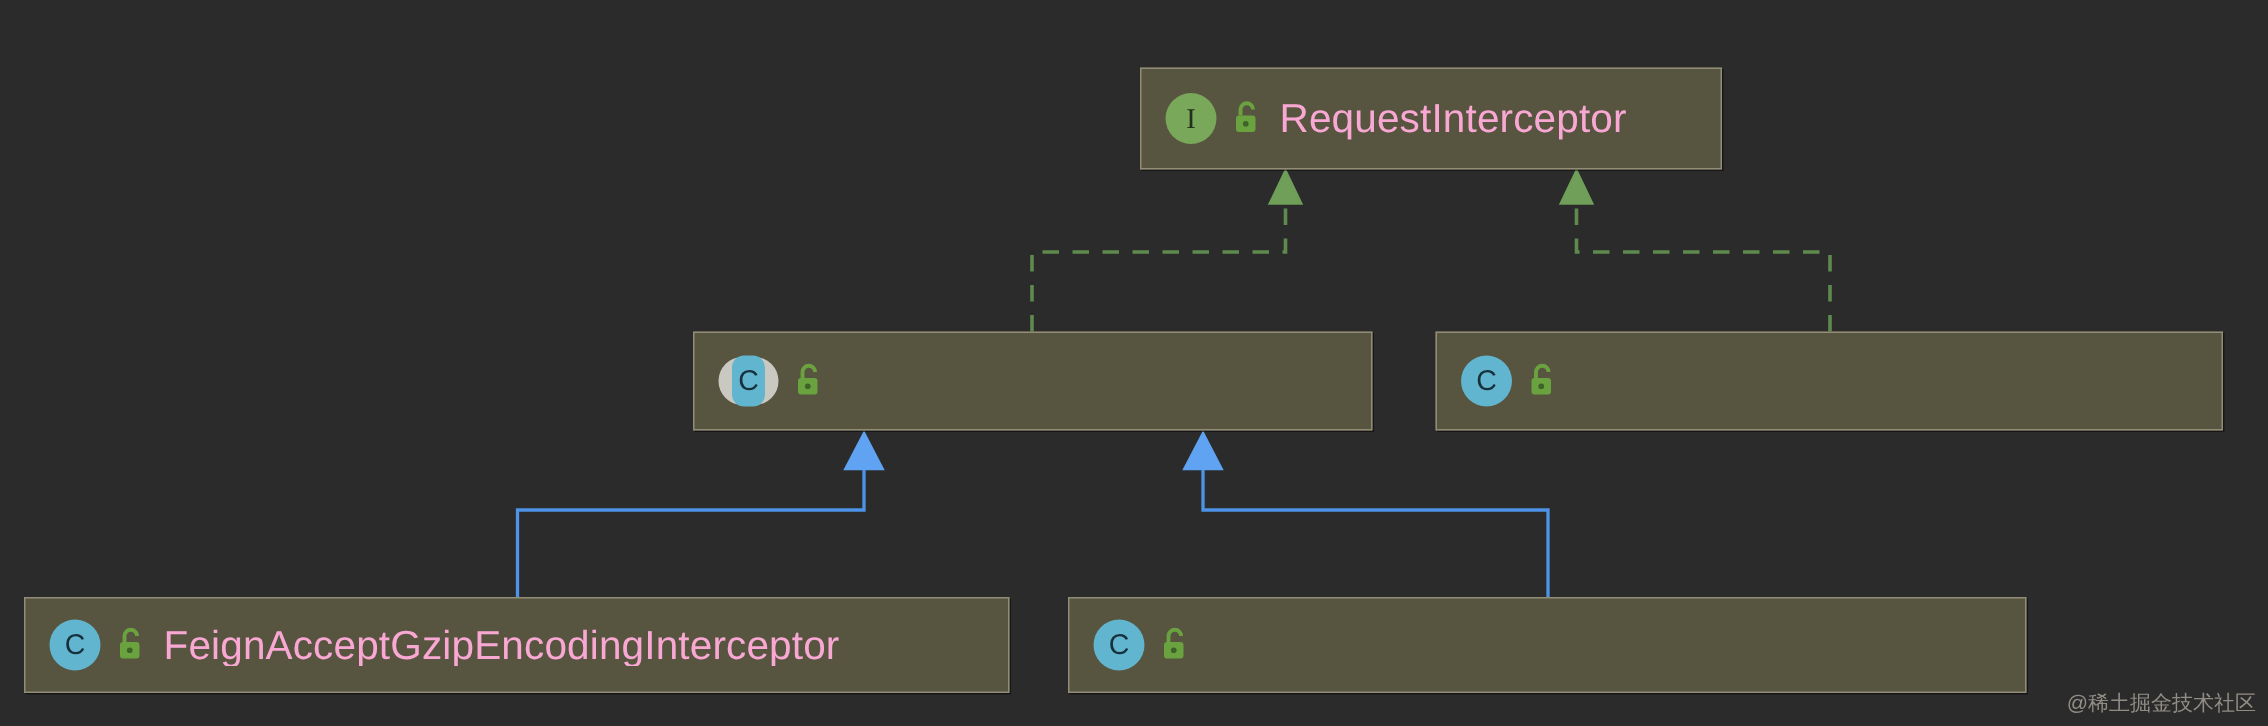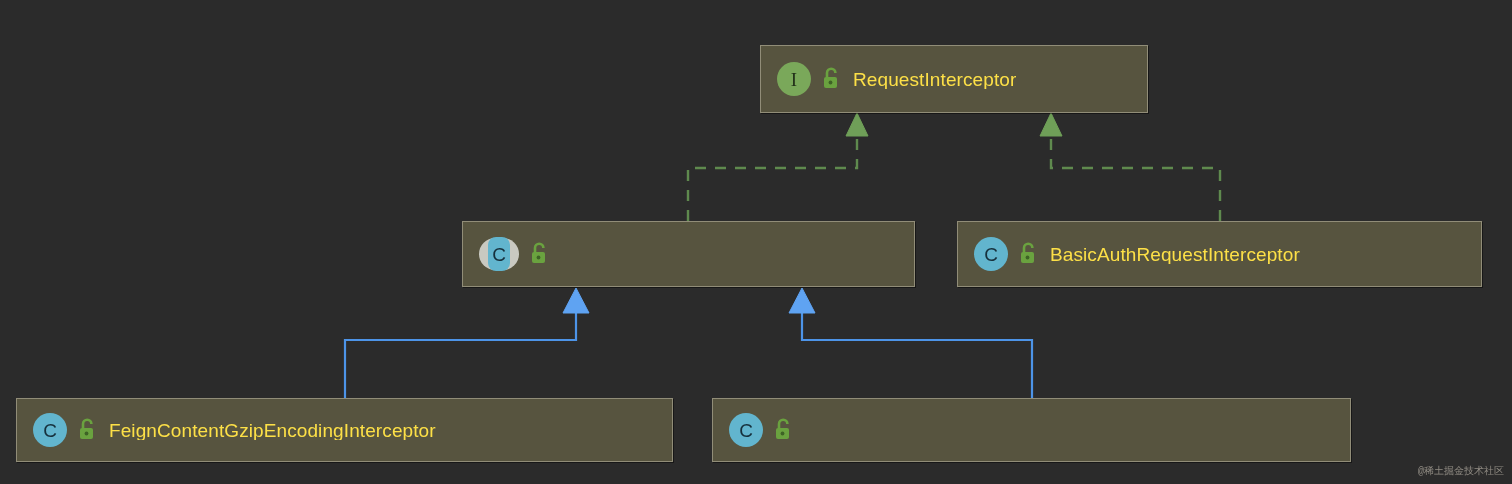--- a/index.html
+++ b/index.html
@@ -32,22 +32,22 @@
     box-sizing: border-box;
     background: #57543f;
     border: 1px solid #918d78;
     box-shadow: 1px 1px 0 rgba(0,0,0,0.45);
     display: flex;
     align-items: center;
     overflow: hidden;
     white-space: nowrap;
   }
   .node-label {
-    color: #fde047;
-    font-size: 19px;
+    color: #f9a8d4;
+    font-size: 27px;
     line-height: 1;
     letter-spacing: 0.1px;
     padding-left: 10px;
     overflow: hidden;
     white-space: nowrap;
   }
 
   
   .icon-wrap {
     display: flex;
@@ -144,22 +144,22 @@
     width: 22px;
     height: 26px;
   }
 
   
   .watermark {
     position: absolute;
     right: 8px;
     bottom: 6px;
     color: #9a958c;
-    font-size: 10px;
-    font-family: Liberation Mono, monospace;
+    font-size: 14px;
+    font-family: Liberation Sans, sans-serif;
     opacity: 0.92;
     white-space: nowrap;
   }
 </style>
 </head>
 <body>
 
 <div id="canvas">
 
   <svg id="edges" viewBox="0 0 1512 484" width="1512" height="484" xmlns="http://www.w3.org/2000/svg">
@@ -219,35 +219,34 @@
     <span class="icon-wrap">
       <span class="ico-class">
         <span class="glyph">C</span>
       </span>
       <svg class="ico-lock" viewBox="0 0 22 26" xmlns="http://www.w3.org/2000/svg">
         <path d="M6 11 V7 a4.2 4.2 0 0 1 8.4 0" fill="none" stroke="#6aa23f" stroke-width="2.6"></path>
         <rect x="3" y="11" width="13" height="11" rx="2" fill="#6aa23f"></rect>
         <circle cx="9.5" cy="16.5" r="1.9" fill="#3e6326"></circle>
       </svg>
     </span>
-    <span class="node-label">BasicAuthRequestInterceptor</span>
   </div>
 
   <div class="node" style="left:16px; top:398px; width:657px; height:64px;">
     <span class="icon-wrap">
       <span class="ico-class">
         <span class="glyph">C</span>
       </span>
       <svg class="ico-lock" viewBox="0 0 22 26" xmlns="http://www.w3.org/2000/svg">
         <path d="M6 11 V7 a4.2 4.2 0 0 1 8.4 0" fill="none" stroke="#6aa23f" stroke-width="2.6"></path>
         <rect x="3" y="11" width="13" height="11" rx="2" fill="#6aa23f"></rect>
         <circle cx="9.5" cy="16.5" r="1.9" fill="#3e6326"></circle>
       </svg>
     </span>
-    <span class="node-label">FeignContentGzipEncodingInterceptor</span>
+    <span class="node-label">FeignAcceptGzipEncodingInterceptor</span>
   </div>
 
   <div class="node" style="left:712px; top:398px; width:639px; height:64px;">
     <span class="icon-wrap">
       <span class="ico-class">
         <span class="glyph">C</span>
       </span>
       <svg class="ico-lock" viewBox="0 0 22 26" xmlns="http://www.w3.org/2000/svg">
         <path d="M6 11 V7 a4.2 4.2 0 0 1 8.4 0" fill="none" stroke="#6aa23f" stroke-width="2.6"></path>
         <rect x="3" y="11" width="13" height="11" rx="2" fill="#6aa23f"></rect>

